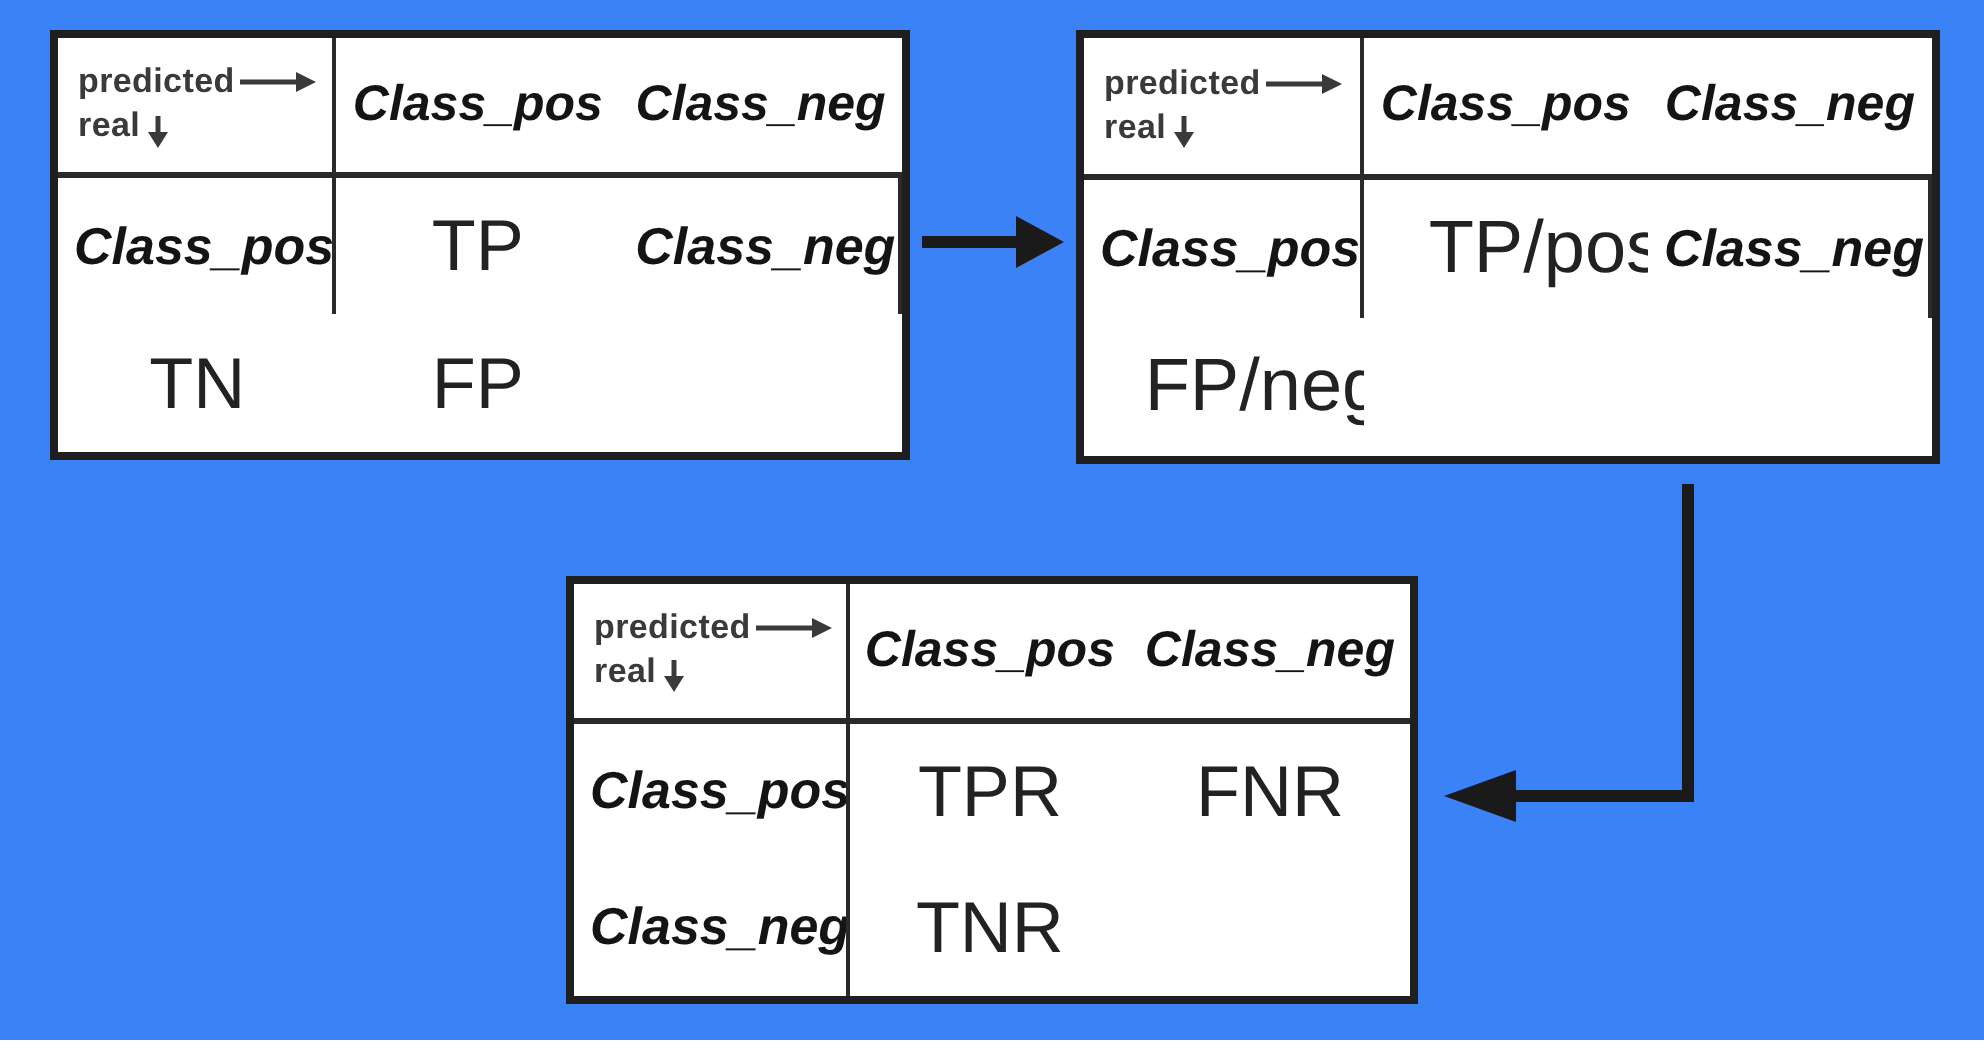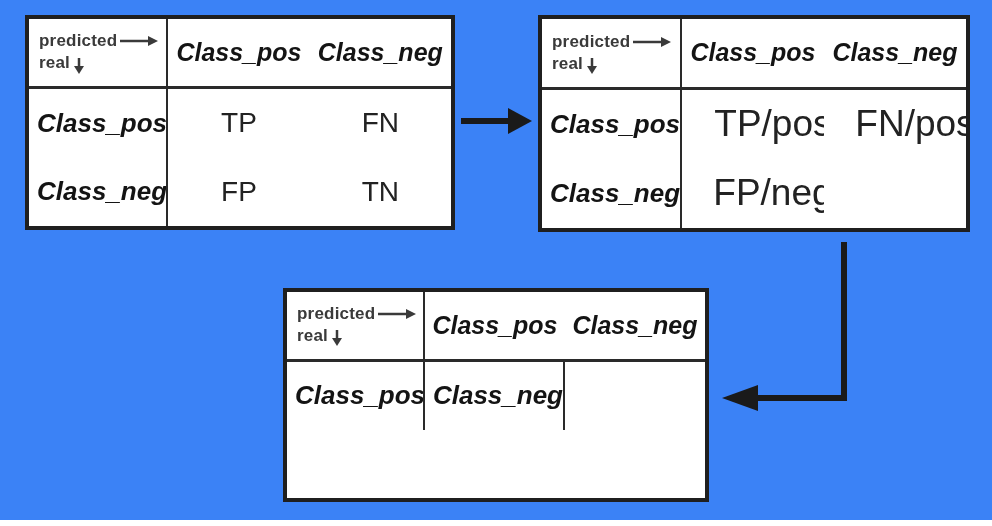--- a/index.html
+++ b/index.html
@@ -40,21 +40,21 @@
   .arrow-down-sm  { margin-left:3px; margin-top:4px; }
 
   .colhead {
     font-weight:bold; font-style:italic; font-size:25px; color:#141414;
     letter-spacing:0px;
   }
   .rowlabel {
     font-weight:bold; font-style:italic; font-size:26px; color:#141414;
     justify-content:flex-start; padding-left:8px;
   }
-  .value { font-size:28px; color:#222222; letter-spacing:0px; }
+  .value { font-size:36px; color:#222222; letter-spacing:0px; }
   #t2 .value { font-size:37px;padding-left:40px; }
 
   .flow-arrow { position:absolute; }
   #arrow1 { left:460px; top:103px; }
   #arrow2 { left:714px; top:240px; }
 </style>
 </head>
 <body>
 
 <div class="canvas">
@@ -74,25 +74,24 @@
           <line x1="6" y1="0" x2="6" y2="9" stroke="#3a3a3a" stroke-width="2.5"></line>
           <polygon points="1,8 11,8 6,16" fill="#3a3a3a"></polygon>
         </svg>
       </span>
     </div>
     <div class="cell colhead hdr-b">Class_pos</div>
     <div class="cell colhead hdr-b">Class_neg</div>
 
     <div class="cell rowlabel col-r">Class_pos</div>
     <div class="cell value">TP</div>
-    <div class="cell value">FN</div>
 
     <div class="cell rowlabel col-r">Class_neg</div>
+    <div class="cell value">TN</div>
     <div class="cell value">FP</div>
-    <div class="cell value">TN</div>
   </div>
 
   <svg class="flow-arrow" id="arrow1" width="72" height="36" viewBox="0 0 72 36">
     <line x1="1" y1="18" x2="50" y2="18" stroke="#1a1a1a" stroke-width="6"></line>
     <polygon points="48,5 72,18 48,31" fill="#1a1a1a"></polygon>
   </svg>
 
   <div class="matrix" id="t2">
     <div class="cell corner hdr-b col-r">
       <span class="corner-line">
@@ -108,21 +107,20 @@
           <line x1="6" y1="0" x2="6" y2="9" stroke="#3a3a3a" stroke-width="2.5"></line>
           <polygon points="1,8 11,8 6,16" fill="#3a3a3a"></polygon>
         </svg>
       </span>
     </div>
     <div class="cell colhead hdr-b">Class_pos</div>
     <div class="cell colhead hdr-b">Class_neg</div>
 
     <div class="cell rowlabel col-r">Class_pos</div>
     <div class="cell value">TP/pos</div>
-    <div class="cell value">FN/pos</div>
 
     <div class="cell rowlabel col-r">Class_neg</div>
     <div class="cell value">FP/neg</div>
   </div>
 
   <svg class="flow-arrow" id="arrow2" width="140" height="175" viewBox="0 0 140 175">
     <polyline points="130,2 130,158 42,158" fill="none" stroke="#1a1a1a" stroke-width="6"></polyline>
     <polygon points="44,145 8,158 44,171" fill="#1a1a1a"></polygon>
   </svg>
 
@@ -140,17 +138,20 @@
         <svg class="arrow-down-sm" width="12" height="16" viewBox="0 0 12 16">
           <line x1="6" y1="0" x2="6" y2="9" stroke="#3a3a3a" stroke-width="2.5"></line>
           <polygon points="1,8 11,8 6,16" fill="#3a3a3a"></polygon>
         </svg>
       </span>
     </div>
     <div class="cell colhead hdr-b">Class_pos</div>
     <div class="cell colhead hdr-b">Class_neg</div>
 
     <div class="cell rowlabel col-r">Class_pos</div>
+    <div class="cell value">TPR</div>
+    <div class="cell value">FNR</div>
 
     <div class="cell rowlabel col-r">Class_neg</div>
+    <div class="cell value">TNR</div>
   </div>
 
 </div>
 
 </body></html>

